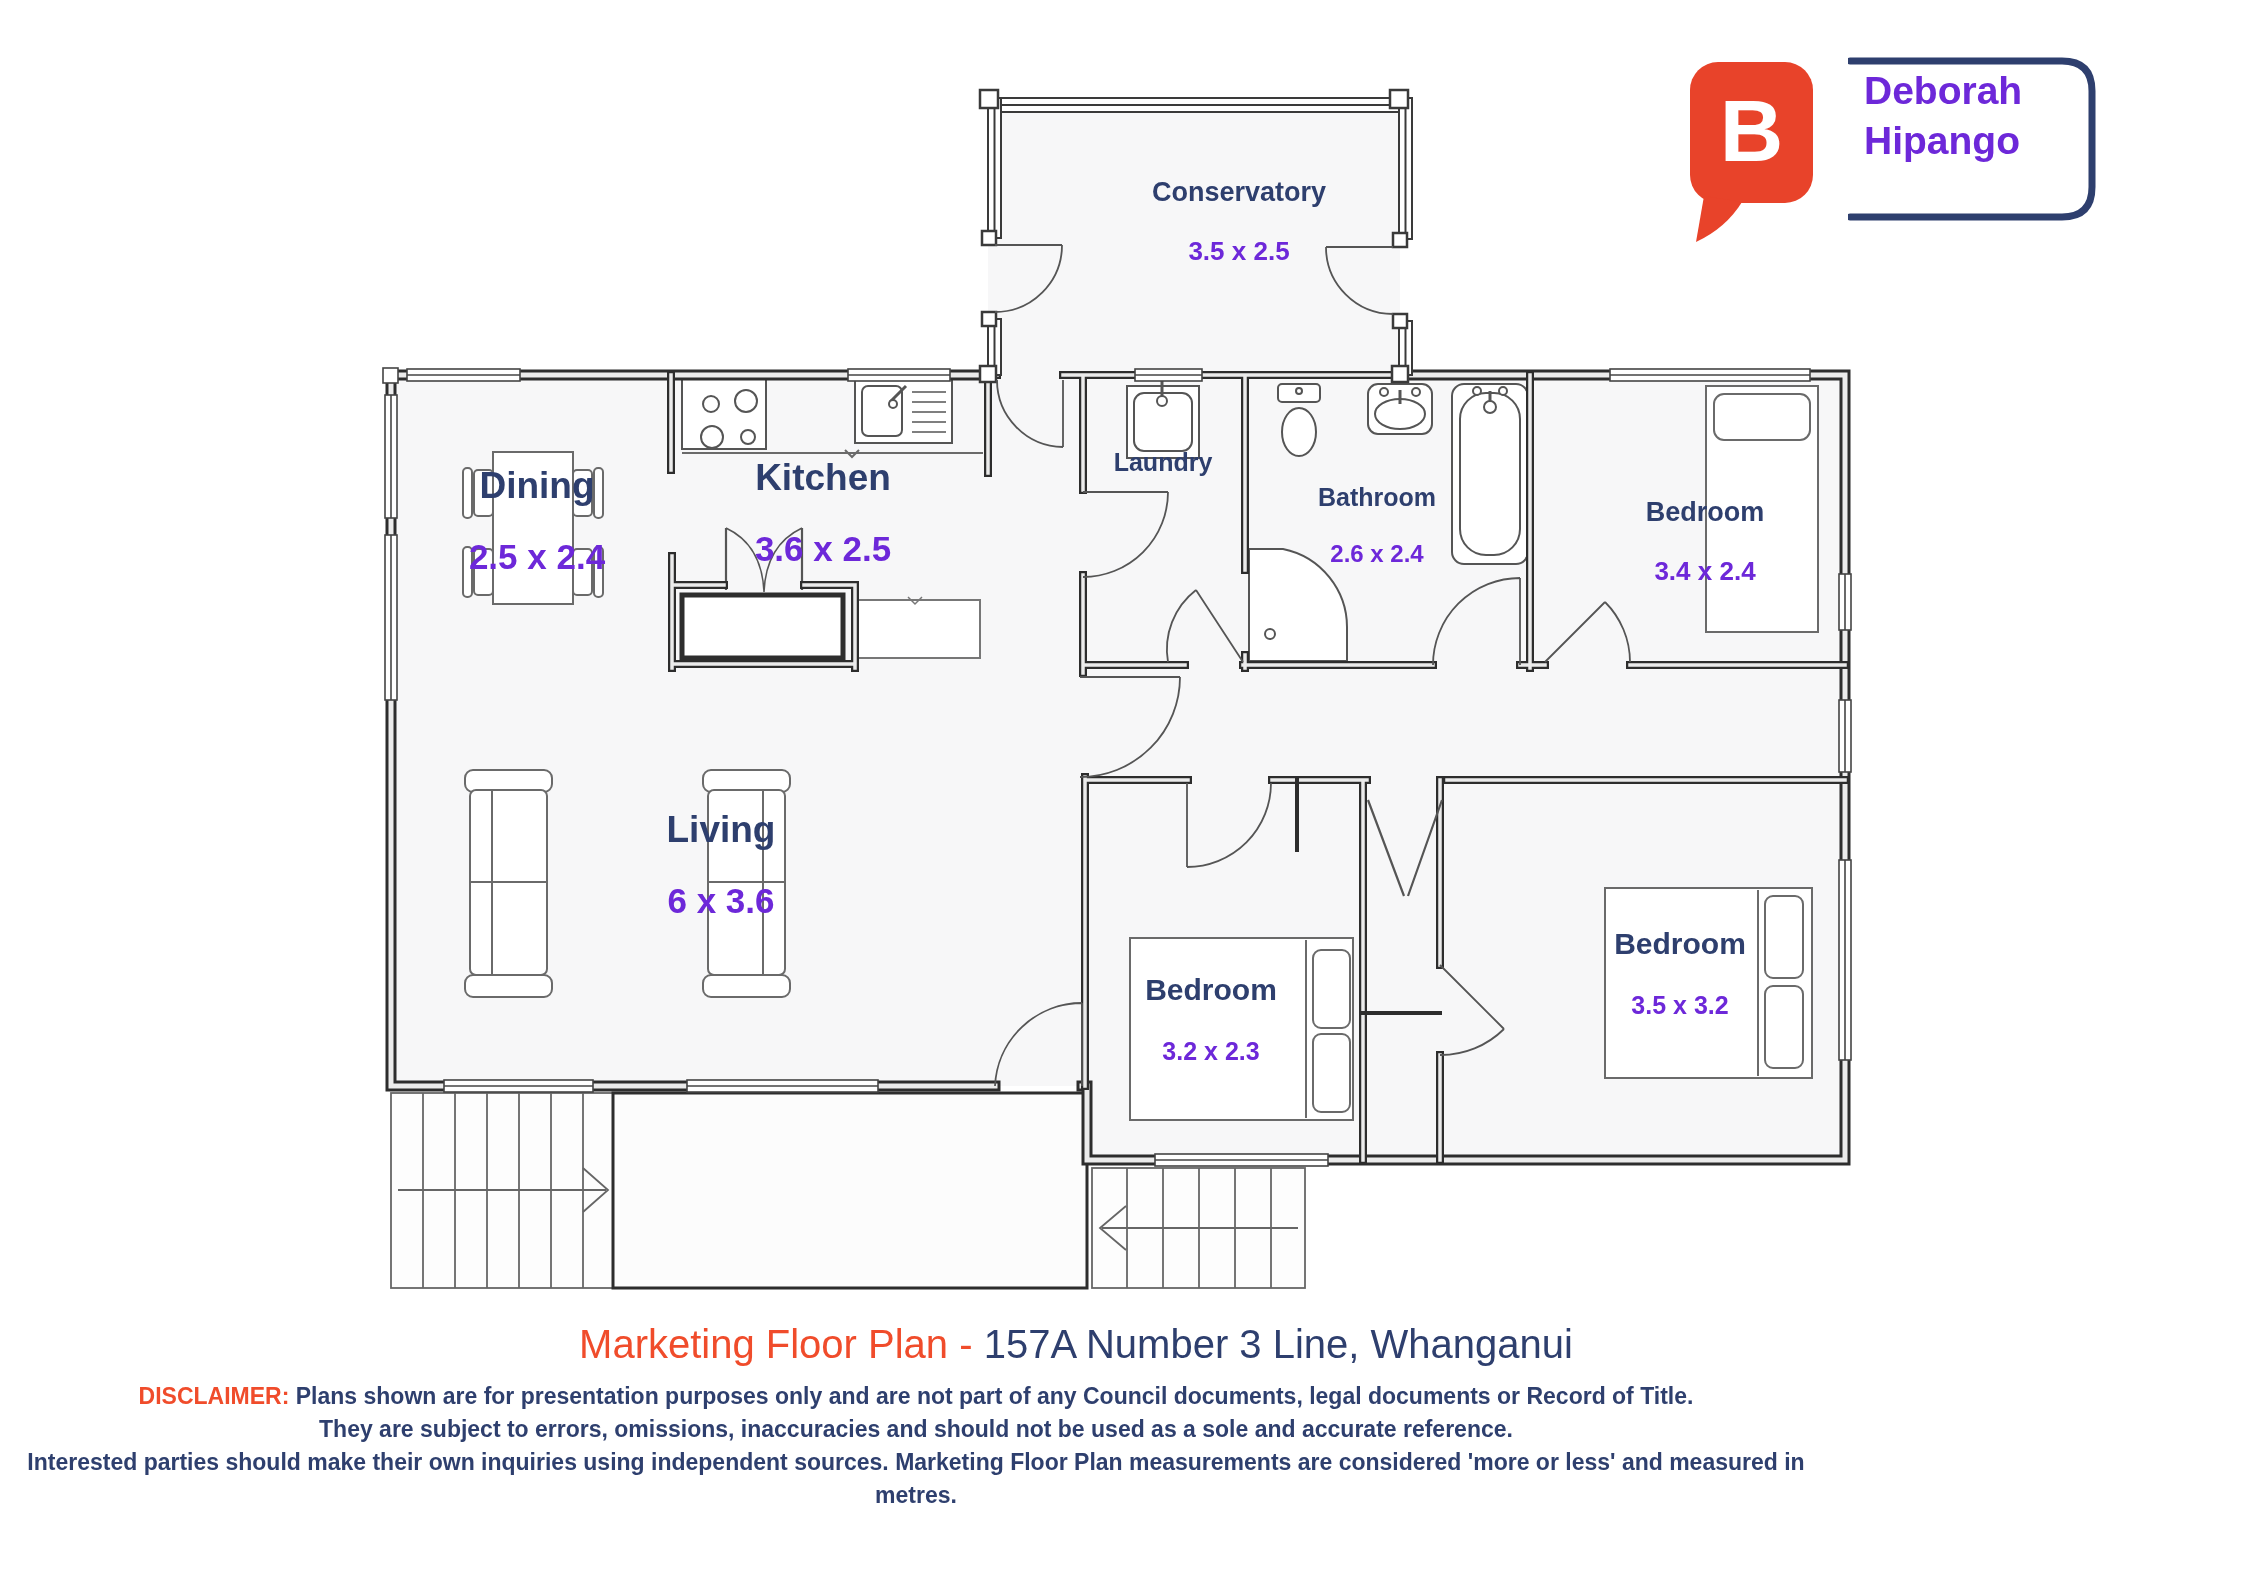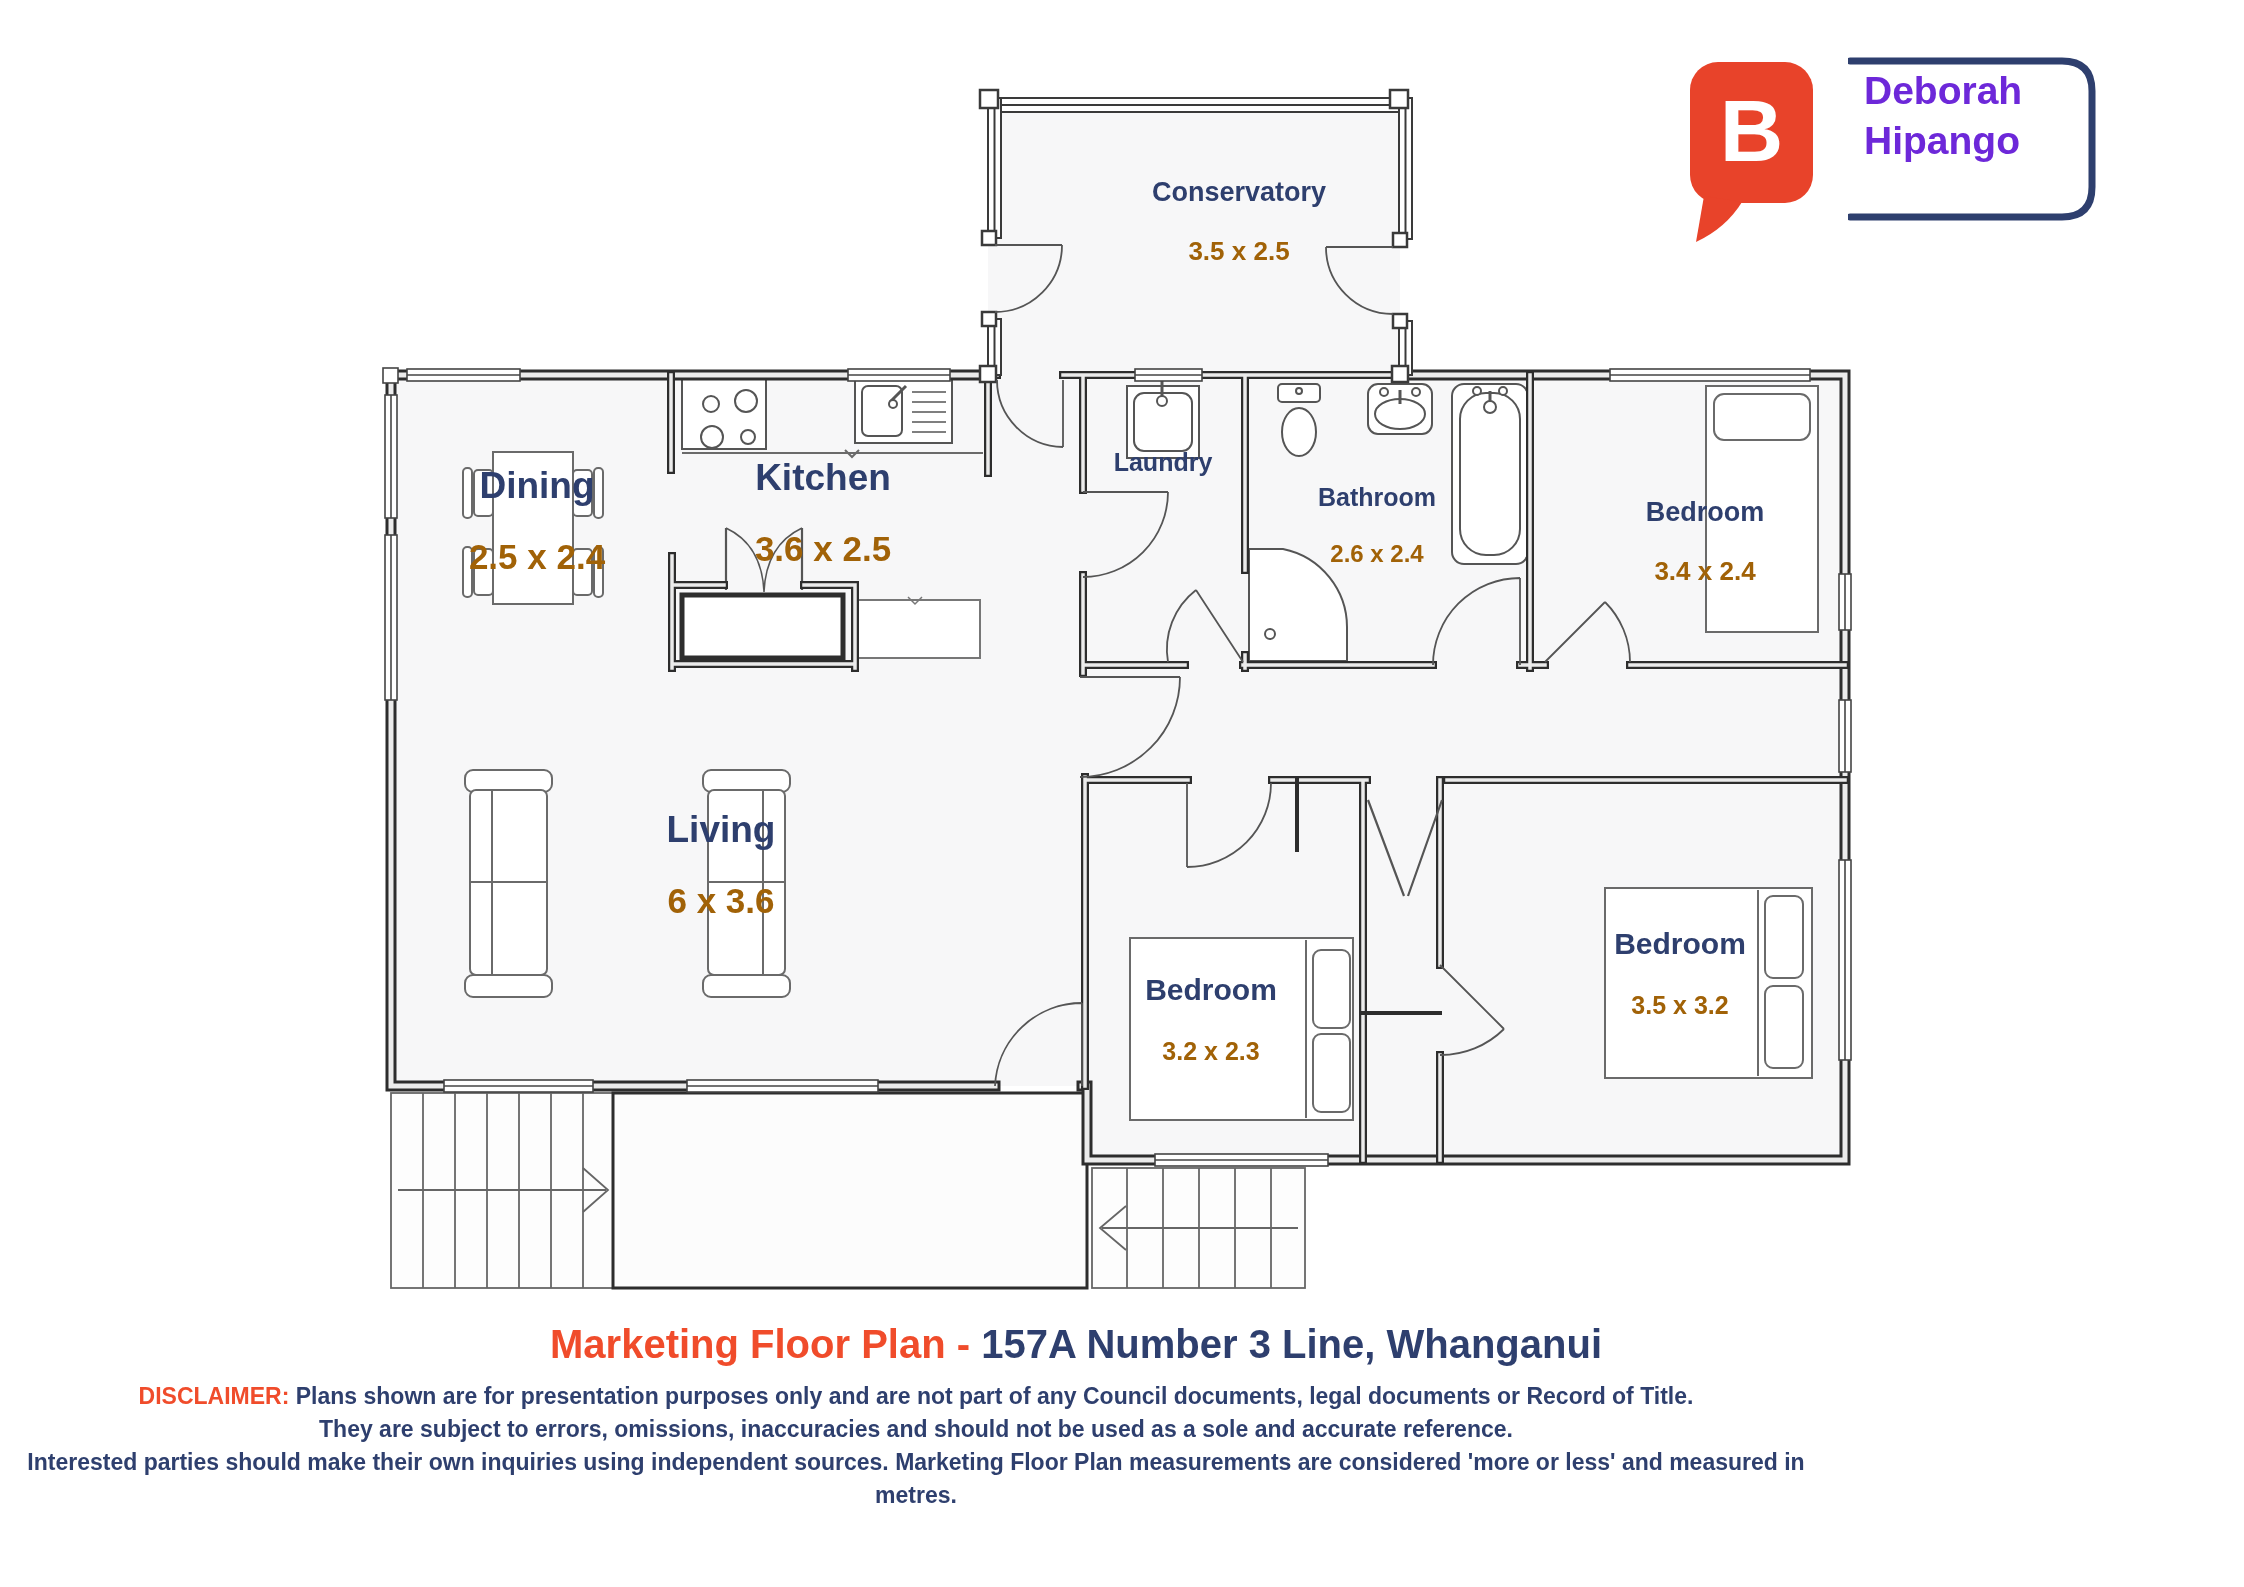--- a/index.html
+++ b/index.html
@@ -6,39 +6,39 @@
   .page {
     position:relative; width:2244px; height:1587px; overflow:hidden;
     font-family:"Liberation Sans", sans-serif; background:#ffffff;
   }
   .plan-svg { position:absolute; left:0; top:0; }
 
   
   .room-label { position:absolute; transform:translate(-50%,-50%); text-align:center;
                 font-weight:bold; line-height:1.2; white-space:nowrap; }
   .room-name { display:block; color:#2e3f6e; }
-  .room-dims { display:block; color:#a16207;margin-top:28px; }
+  .room-dims { display:block; color:#6d28d9;margin-top:28px; }
   .lab-lg .room-name { font-size:37px; }  .lab-lg .room-dims { font-size:35px; }
   .lab-md .room-name { font-size:30px; }  .lab-md .room-dims { font-size:25px; }
   .lab-sm .room-name { font-size:27px; }  .lab-sm .room-dims { font-size:26px; }
   .lab-xs .room-name { font-size:25px; }  .lab-xs .room-dims { font-size:24px; }
 
   
   .logo-bubble { position:absolute; left:1690px; top:62px; width:123px; height:141px;
                  background:#e8432a; border-radius:28px; }
   .logo-letter { position:absolute; width:100%; text-align:center; top:14px;
                  color:#ffffff; font-size:88px; font-weight:bold; line-height:110px; }
   .logo-tail   { position:absolute; left:1694px; top:196px; }
   .logo-frame  { position:absolute; left:1848px; top:55px; }
   .logo-names  { position:absolute; left:1864px; top:66px; color:#6d28d9;
                  font-size:39px; font-weight:bold; line-height:50px; }
 
   
   .title-line { position:absolute; left:0; top:1322px; width:2152px; text-align:center;
-                font-size:40px; font-weight:bold; }
+                font-size:40px; font-weight:normal; }
   .title-prefix  { color:#f04c2b; }
   .title-address { color:#2e3f6e; }
   .disclaimer { position:absolute; left:0; top:1380px; width:1832px; text-align:center;
                 font-size:23px; font-weight:bold; color:#2e3f6e; line-height:33px; }
   .disclaimer-label { color:#f04c2b; }
 </style>
 </head>
 <body>
 
 <div class="page">

